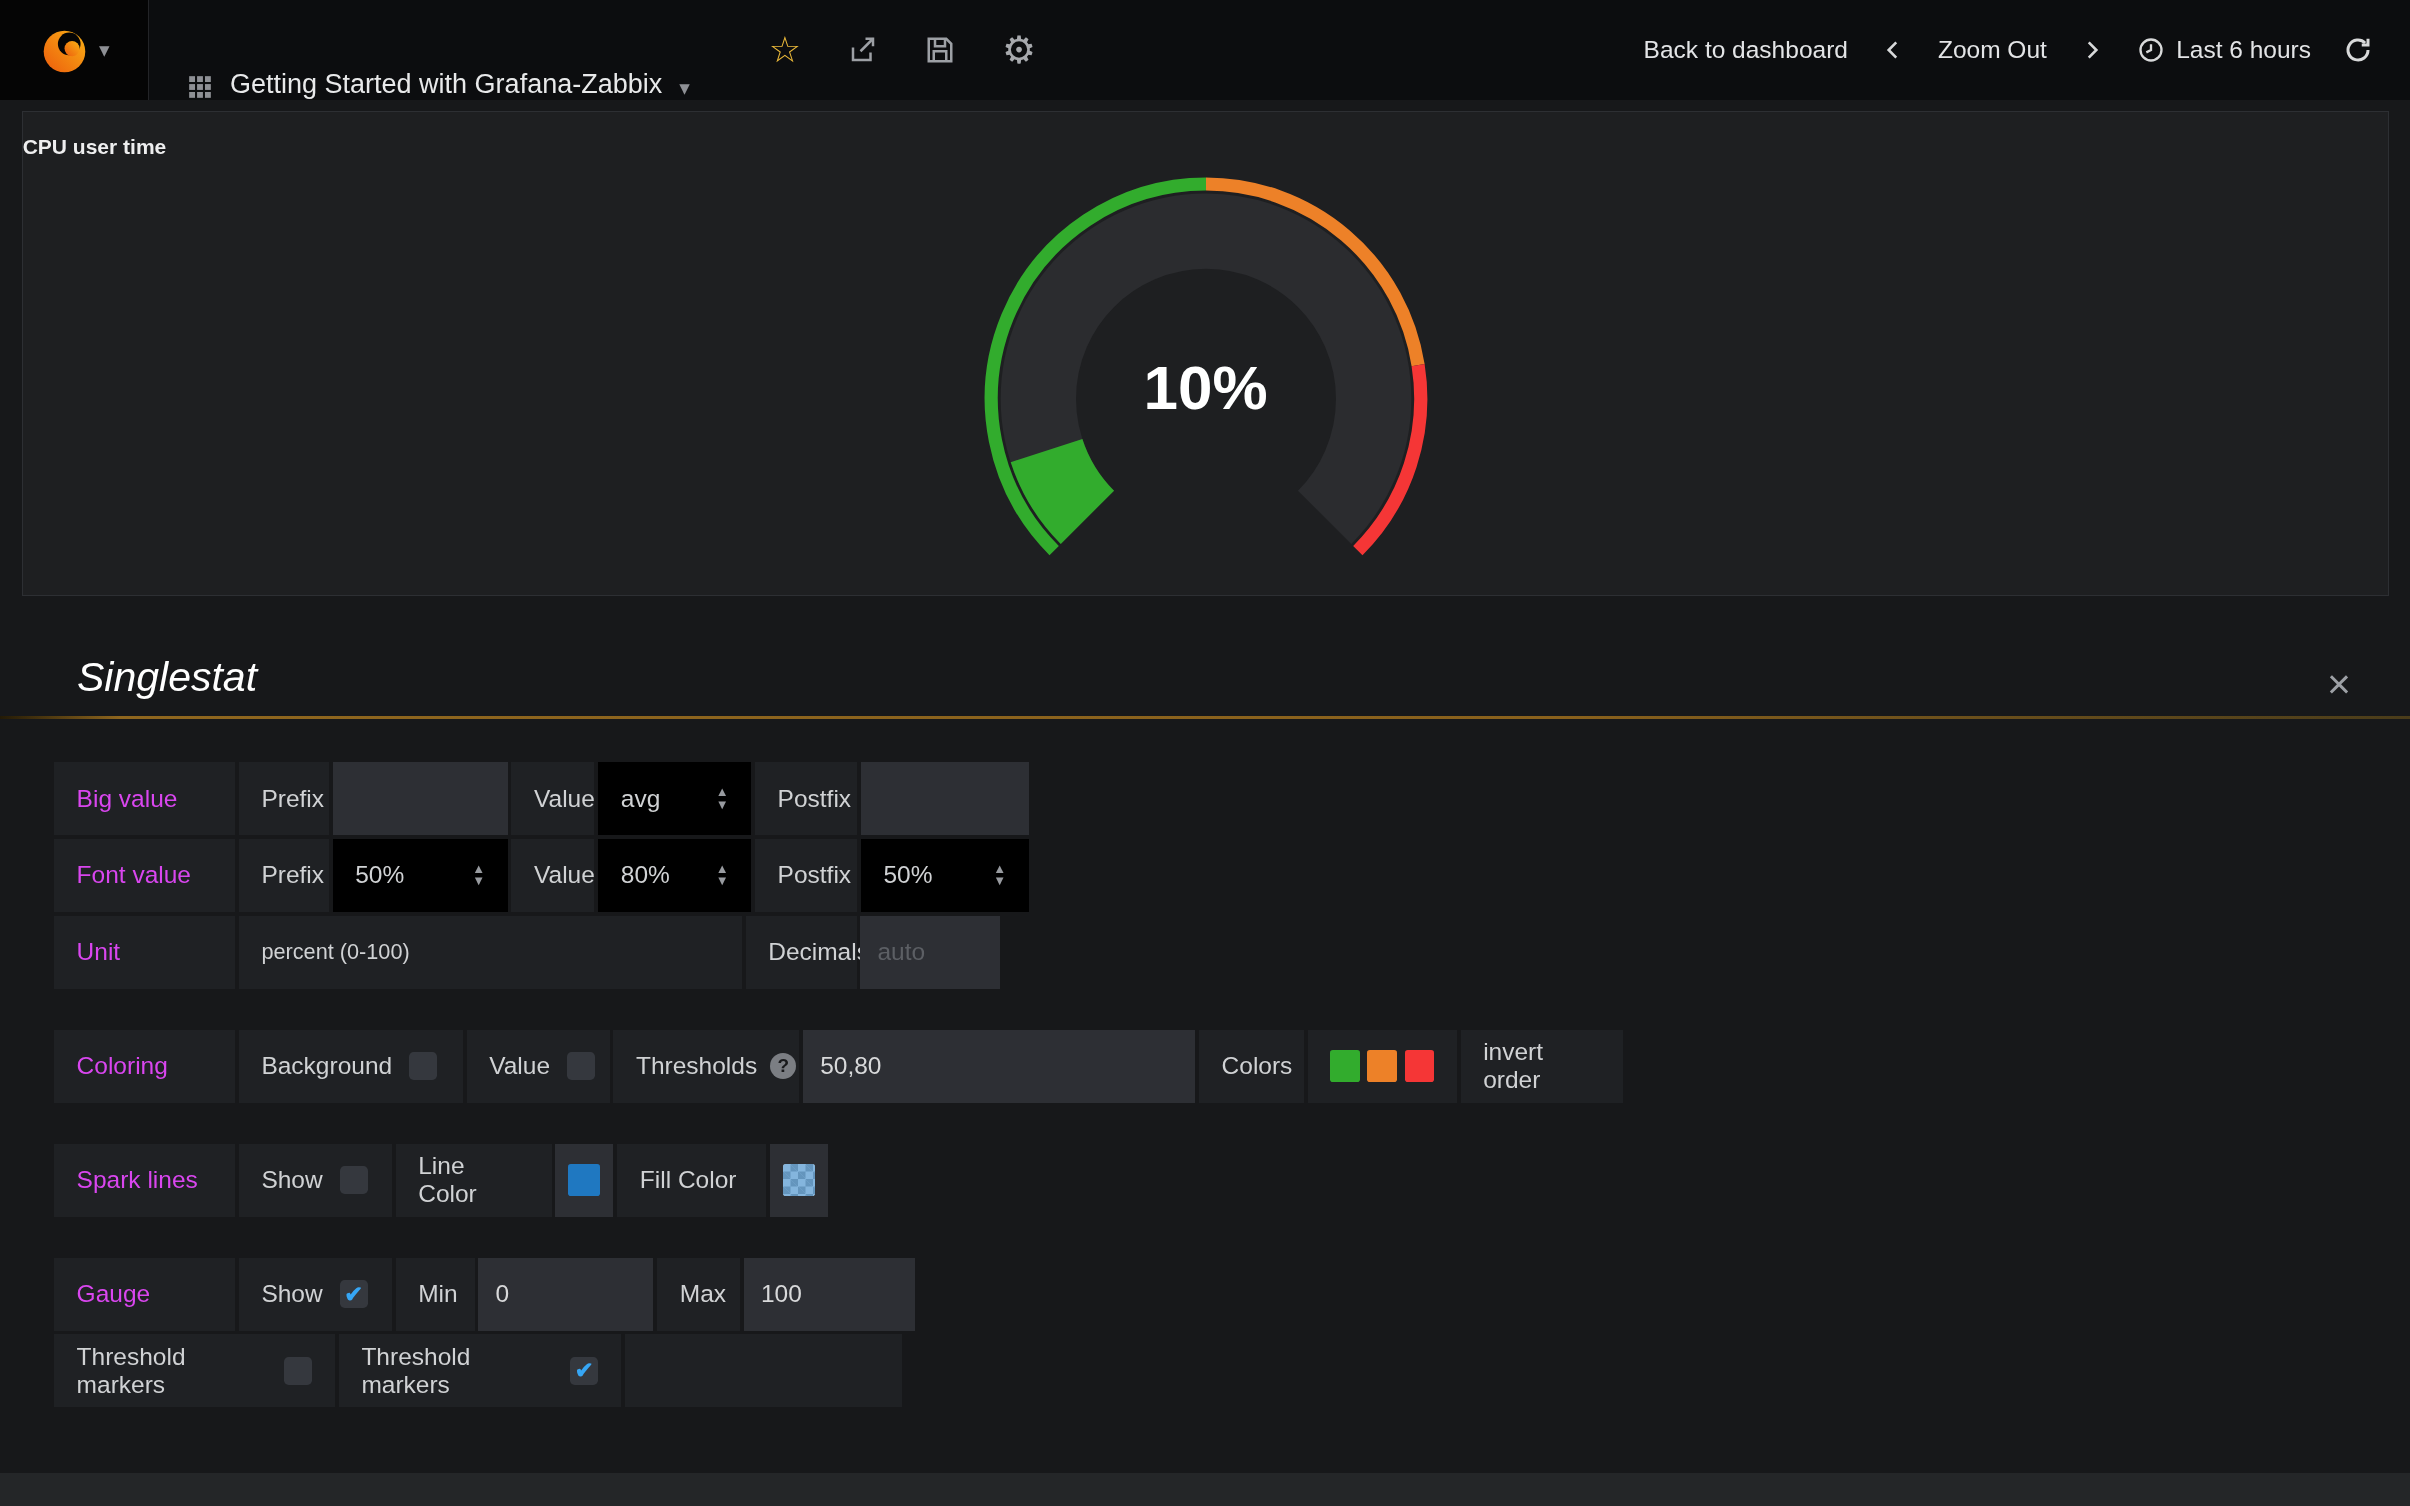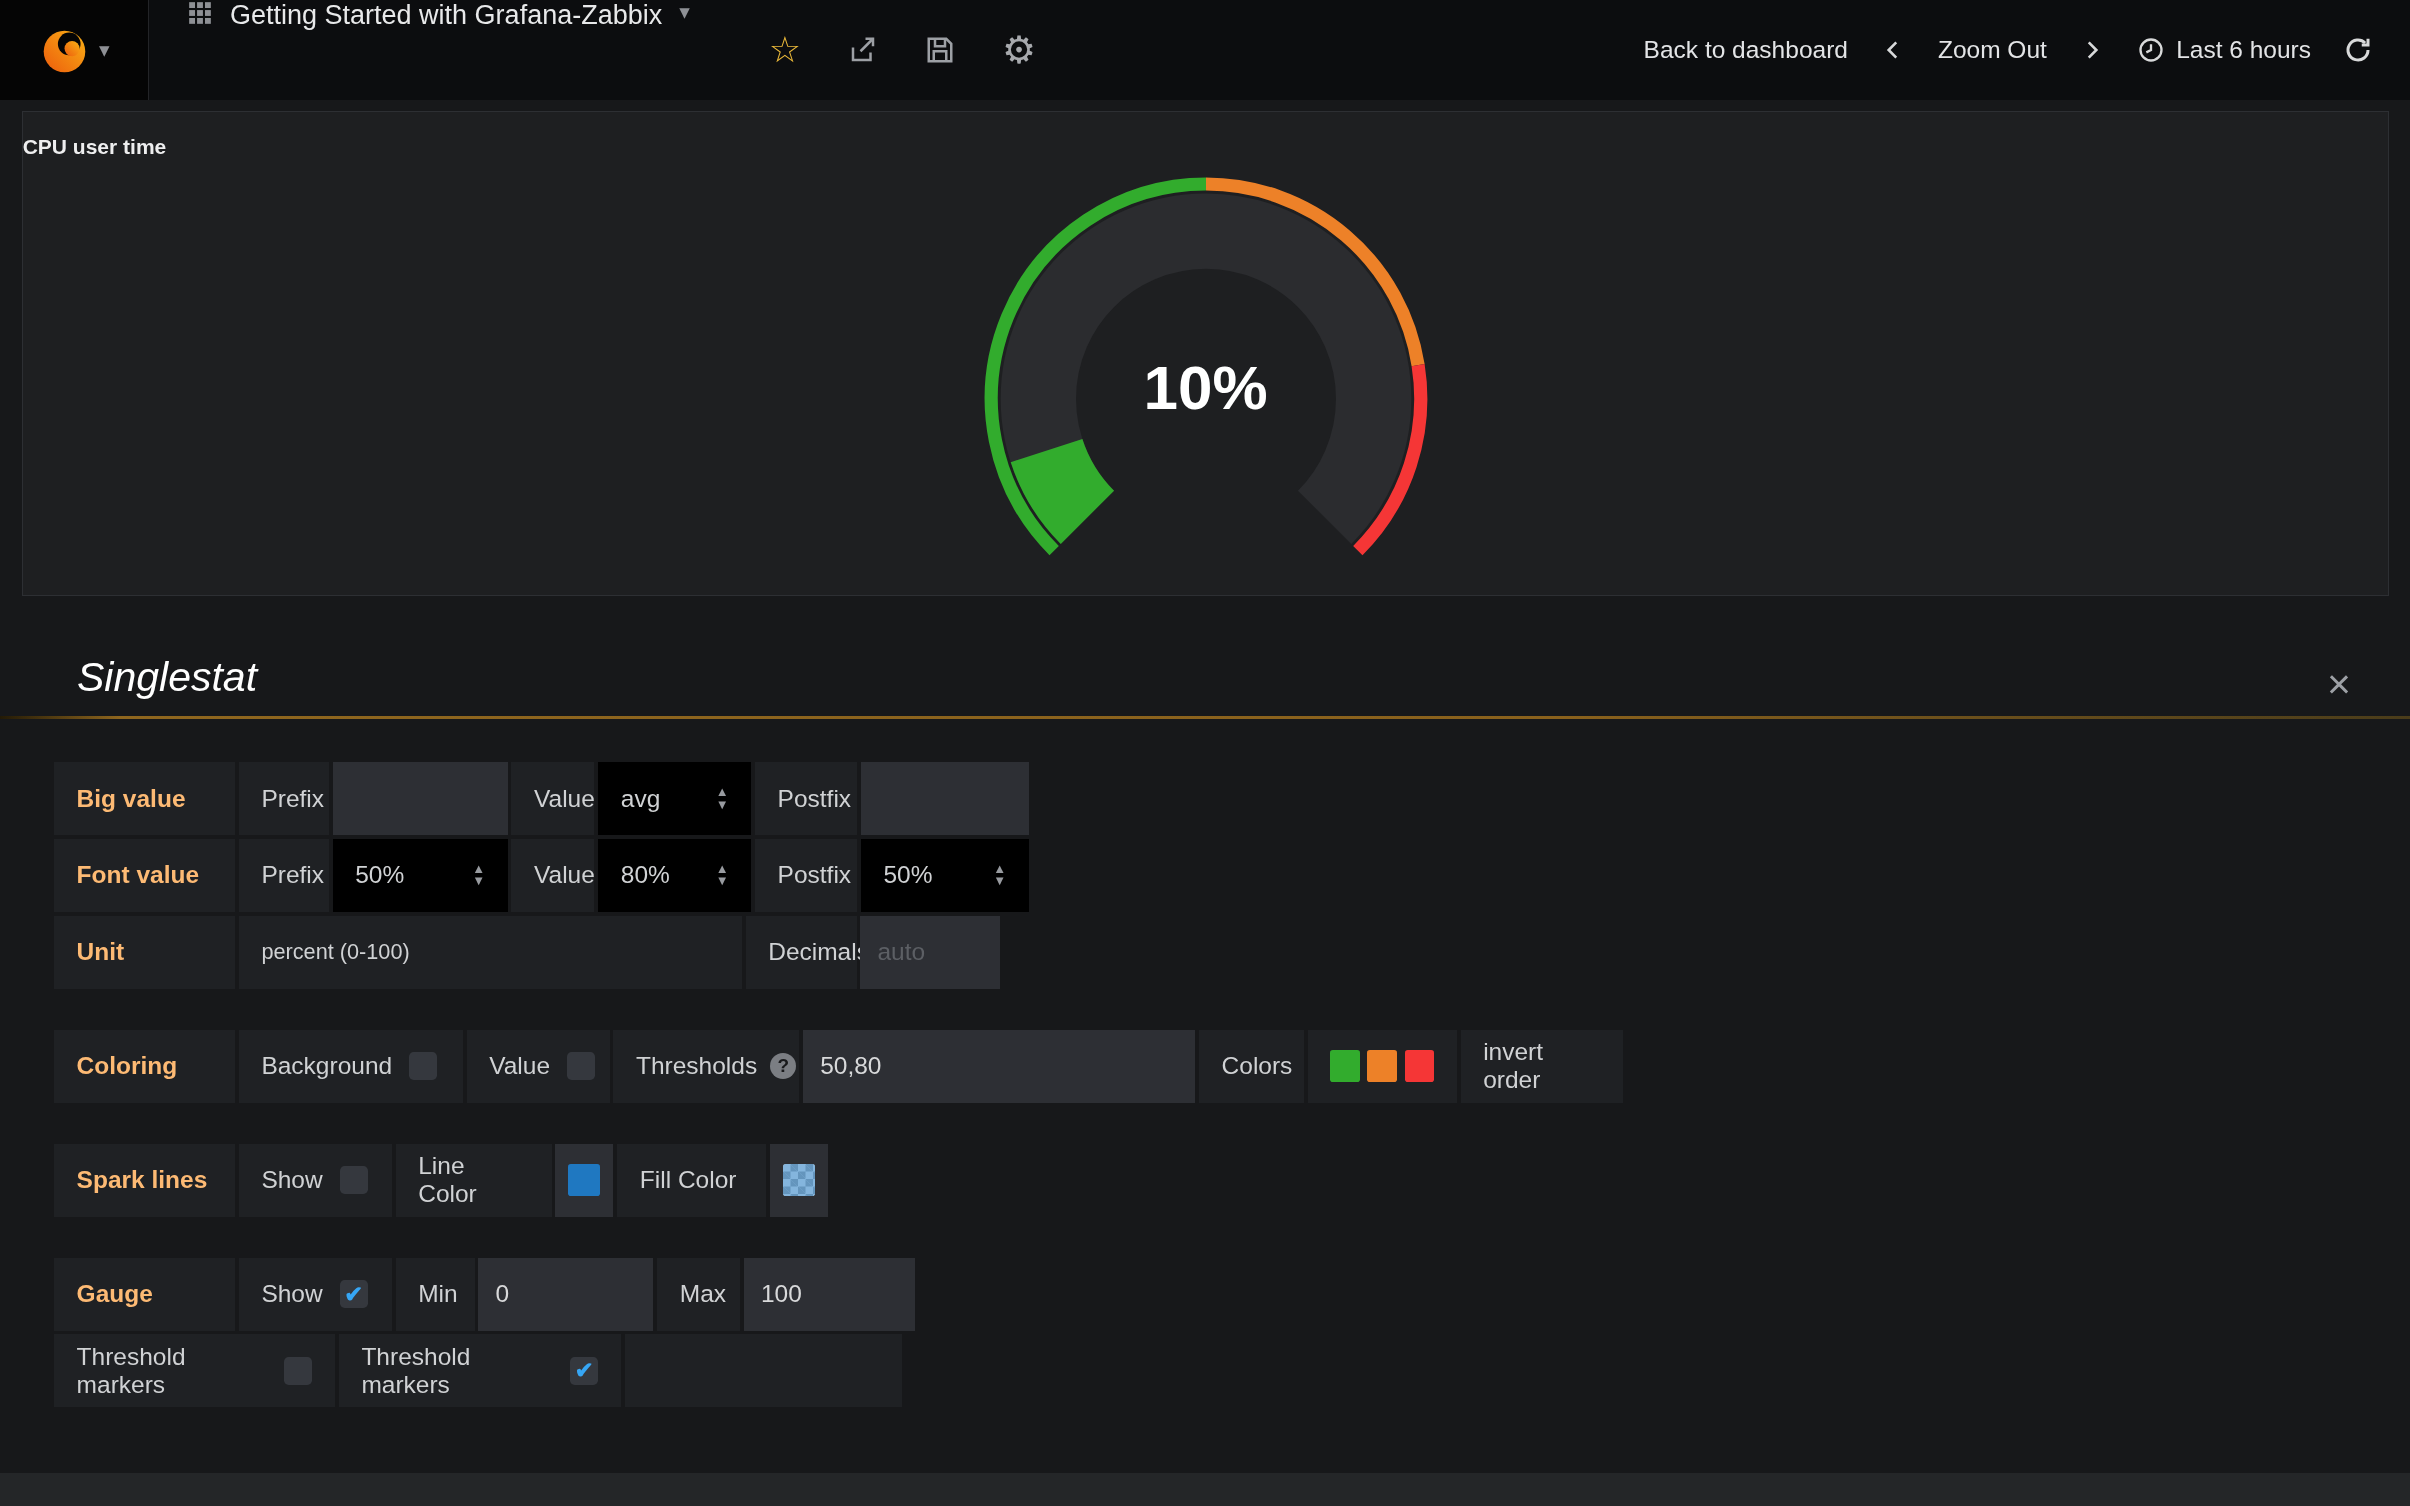--- a/index.html
+++ b/index.html
@@ -10,21 +10,21 @@
     color: #d8d9da;
     overflow: hidden;
     position: relative;
   }
 
   
   .navbar { height: 100px; background: #0c0d0f; display: flex; align-items: stretch; }
   .logo-block { width: 149px; background: #050505; border-right: 0.9px solid #232427;
     display: flex; align-items: center; justify-content: center; gap: 9.4px; cursor: pointer; }
   .caret { color: #8e9095; font-size: 21px; }
-  .dash-title { display: flex; align-items: flex-start; gap: 17px; padding: 0 38px; cursor: pointer; }
+  .dash-title { display: flex; align-items: flex-end; gap: 17px; padding: 0 38px; cursor: pointer; }
   .dash-title .title-text { font-size: 27px; color: #e8e9ea; }
   .nav-actions { display: flex; align-items: center; gap: 47px; padding: 0 41px; }
   .nav-icon { display: inline-flex; align-items: center; justify-content: center; cursor: pointer; color: #9da0a5; }
   .star-glyph { font-size: 36px; color: #eab839; }
   .gear-glyph { font-size: 38px; color: #a7a9ad; }
   .nav-right { margin-left: auto; display: flex; align-items: center; gap: 32px; padding-right: 38px; }
   .back-link { font-size: 24.5px; color: #e3e4e6; cursor: pointer; }
   .zoom-out { font-size: 24.5px; color: #e3e4e6; cursor: pointer; }
   .time-picker { display: flex; align-items: center; gap: 11.3px; font-size: 24.5px; color: #e3e4e6; cursor: pointer; }
 
@@ -47,21 +47,21 @@
   .close-x { margin-left: auto; font-size: 41px; color: #9da0a5; cursor: pointer; line-height: 41px; padding-bottom: 11.3px; }
   .tab-underline { height: 2.8px; width: 100%;
     background: linear-gradient(90deg, #231a06 0%, #8f661e 5%, #8a611c 65%, #4a3c1a 100%); }
 
   
   .form-area { padding: 43px 0 0 54px; }
   .row-group { margin-bottom: 41px; }
   .form-row { display: flex; gap: 3.8px; margin-bottom: 3.8px; }
   .cell { background: #1f2124; height: 73px; display: flex; align-items: center;
     padding: 0 22.6px; font-size: 24.5px; color: #d0d2d4; flex: none; }
-  .cell.lead { font-weight: 700; color: #fdba74; width: 181px; }
+  .cell.lead { font-weight: 400; color: #d946ef; width: 181px; }
   .cell.inputc { background: #2d2f34; padding: 0; }
   .cell.selectc { background: #000000; cursor: pointer; }
   input.txt { background: transparent; border: none; outline: none; width: 100%; height: 100%;
     color: #d8d9da; font-size: 24.5px; font-family: "Liberation Sans", sans-serif; padding: 0 17px; }
   input.txt::placeholder { color: #5c5f64; }
   .spinner { display: flex; flex-direction: column; margin-left: auto; color: #989ba0;
     font-size: 13px; line-height: 12.2px; text-align: center; }
   .checkbox { width: 28px; height: 28px; border-radius: 4.7px; background: #35383e; margin-left: 17px;
     display: inline-flex; align-items: center; justify-content: center;
     font-size: 22.6px; font-weight: 700; color: #36a6f5; cursor: pointer; flex: none; }

